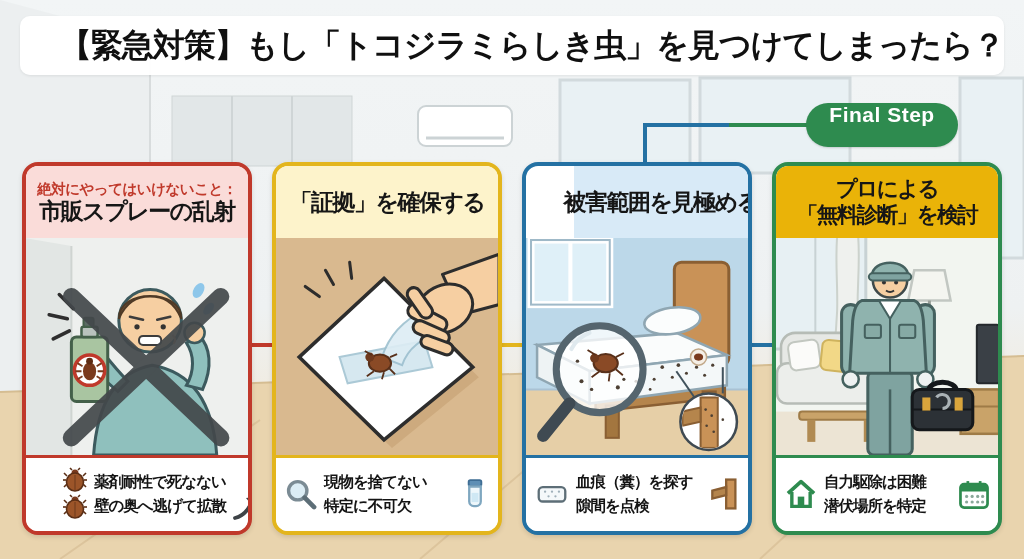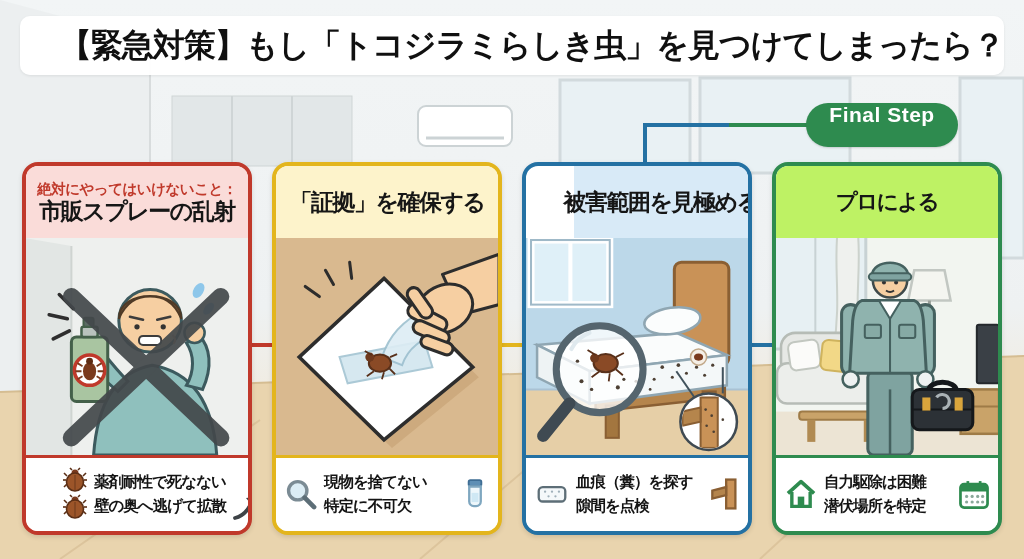--- a/index.html
+++ b/index.html
@@ -337,22 +337,23 @@
       <div class="note-icons-right" style="justify-content:center;padding-bottom:0;">
         <svg class="fi" width="30" height="36" viewBox="0 0 26 28">
           <rect x="14" y="1.5" width="8" height="25" fill="#c99257" stroke="#8a5f33" stroke-width="2"></rect>
           <polygon points="2,11 14,8 14,15 2,18" fill="#b5854c" stroke="#8a5f33" stroke-width="2"></polygon>
         </svg>
       </div>
     </div>
   </div>
 
   <div class="card" style="left: 772px; border-color: rgb(46, 139, 79);">
-    <div class="card-header" style="background-color: #bef264;">
+    <div class="card-header" style="background-color: #eab308;">
       <div class="card-title two-line">プロによる</div>
+      <div class="card-title two-line">「無料診断」を検討</div>
     </div>
     <div class="card-illus">
       <svg viewBox="0 0 222 215" preserveAspectRatio="xMidYMid slice">
         <rect width="222" height="215" fill="#f2f5f0"></rect>
         <rect y="172" width="222" height="43" fill="#ece4d4"></rect>
         <g>
           <rect x="-8" y="-6" width="98" height="116" fill="#e7f0f3" stroke="#c8d2d4" stroke-width="3"></rect>
           <line x1="40" y1="-6" x2="40" y2="110" stroke="#c8d2d4" stroke-width="2"></line>
           <path d="M62,-6 C58,30 66,62 58,110 L84,110 C78,62 86,30 82,-6 Z" fill="#eff1ee" stroke="#ccd2cc" stroke-width="2"></path>
         </g>

